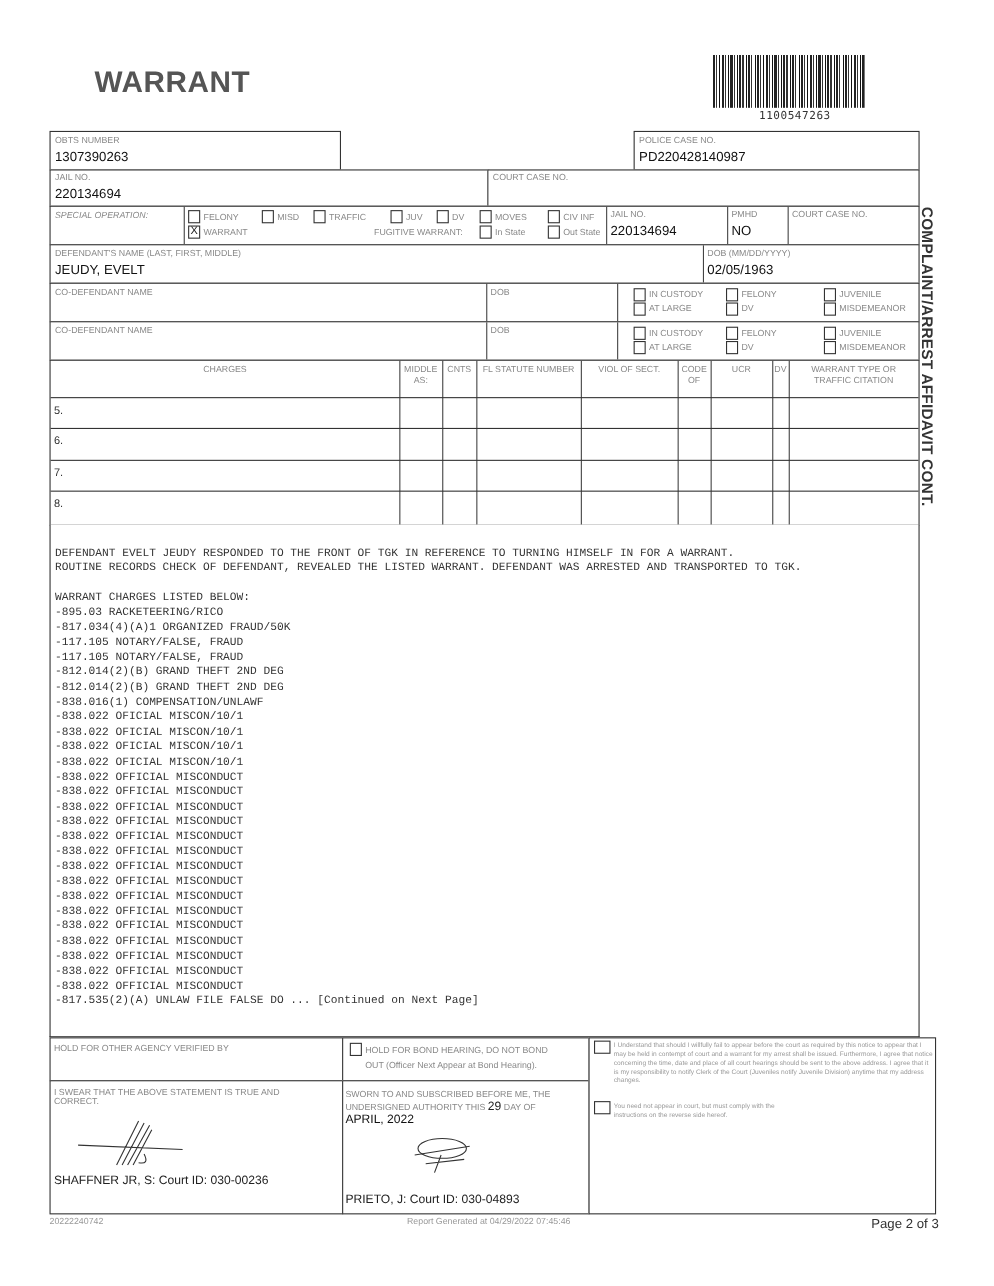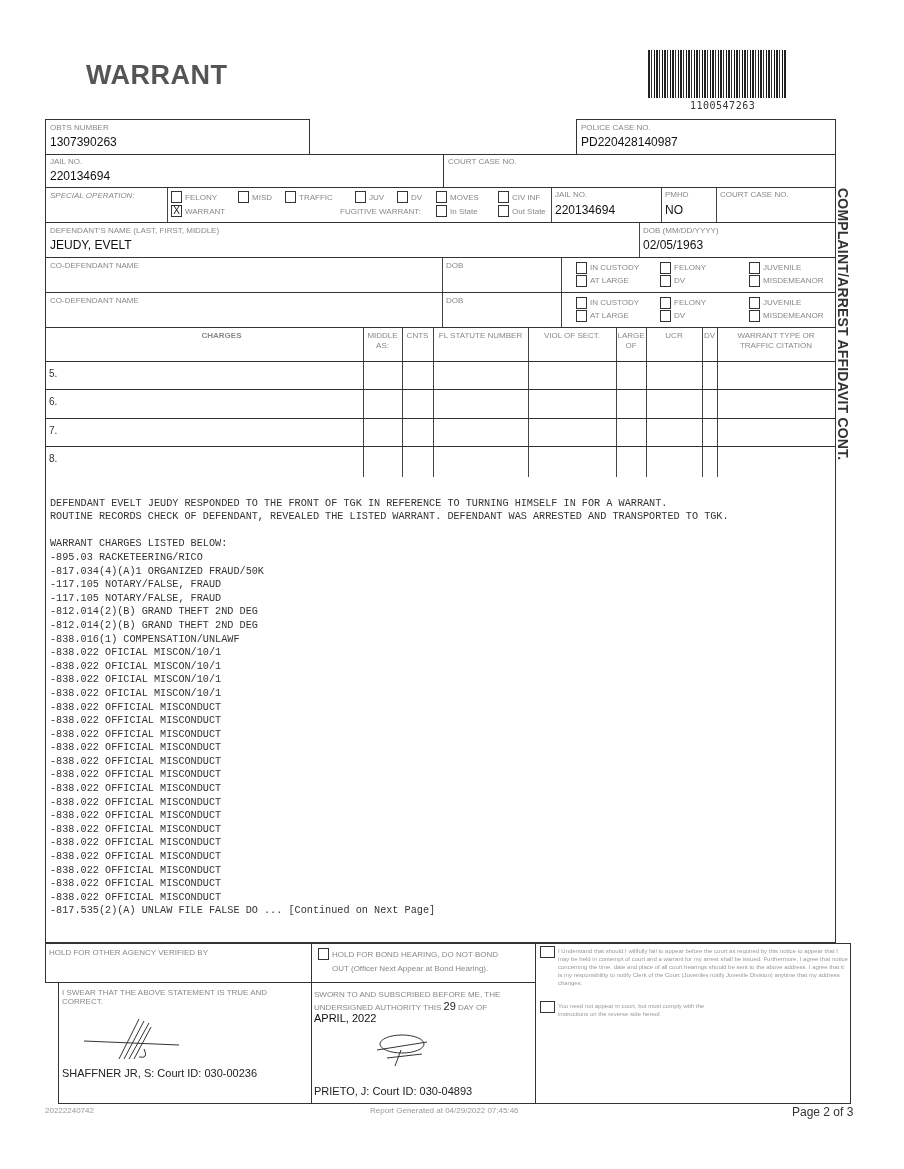--- a/index.html
+++ b/index.html
@@ -147,26 +147,26 @@
   <div class="vline" style="left:482px;top:0;height:149px;"></div>
   <div class="vline" style="left:570px;top:0;height:149px;"></div>
   <div class="vline" style="left:600px;top:0;height:149px;"></div>
   <div class="vline" style="left:656px;top:0;height:149px;"></div>
   <div class="vline" style="left:671px;top:0;height:149px;"></div>
   <div class="hline" style="left:0;top:33px;width:789px;"></div>
   <div class="hline" style="left:0;top:61px;width:789px;"></div>
   <div class="hline" style="left:0;top:90px;width:789px;"></div>
   <div class="hline" style="left:0;top:118px;width:789px;"></div>
 
-  <span class="colhdr" style="left:17px;top:3px;width:317px;font-weight:bold;">CHARGES</span>
+  <span class="colhdr" style="left:0;top:3px;width:317px;">CHARGES</span>
   <span class="colhdr" style="left:317px;top:3px;width:39px;">MIDDLE AS:</span>
   <span class="colhdr" style="left:356px;top:3px;width:31px;">CNTS</span>
   <span class="colhdr" style="left:387px;top:3px;width:95px;">FL STATUTE NUMBER</span>
   <span class="colhdr" style="left:482px;top:3px;width:88px;">VIOL OF SECT.</span>
-  <span class="colhdr" style="left:570px;top:3px;width:30px;">LARGE OF</span>
+  <span class="colhdr" style="left:570px;top:3px;width:30px;">CODE OF</span>
   <span class="colhdr" style="left:600px;top:3px;width:56px;">UCR</span>
   <span class="colhdr" style="left:656px;top:3px;width:15px;">DV</span>
   <span class="colhdr" style="left:680px;top:3px;width:100px;">WARRANT TYPE OR TRAFFIC CITATION</span>
 
   <span class="rownum" style="left:3px;top:40px;">5.</span>
   <span class="rownum" style="left:3px;top:68px;">6.</span>
   <span class="rownum" style="left:3px;top:97px;">7.</span>
   <span class="rownum" style="left:3px;top:125px;">8.</span>
 </div>
 
@@ -178,21 +178,21 @@
 <div class="side-text">COMPLAINT/ARREST AFFIDAVIT CONT.</div>
 
 <div class="box" style="left:45px;top:943px;width:267px;height:40px;">
   <span class="lbl" style="left:3px;top:4px;">HOLD FOR OTHER AGENCY VERIFIED BY</span>
 </div>
 <div class="box" style="left:311px;top:943px;width:225px;height:40px;">
   <div class="cb" style="left:6px;top:4px;"></div>
   <span class="cbl" style="left:20px;top:6px;">HOLD FOR BOND HEARING, DO NOT BOND</span>
   <span class="cbl" style="left:20px;top:20px;text-transform:none;">OUT (Officer Next Appear at Bond Hearing).</span>
 </div>
-<div class="box" style="left:58px;top:982px;width:267px;height:122px;">
+<div class="box" style="left:45px;top:982px;width:267px;height:122px;">
   <span class="lbl" style="left:3px;top:5px;">I SWEAR THAT THE ABOVE STATEMENT IS TRUE AND</span>
   <span class="lbl" style="left:3px;top:14px;">CORRECT.</span>
   <svg style="position:absolute;left:20px;top:28px;" width="120" height="50">
     <path d="M5 30 L100 34 M40 48 L60 8 M45 48 L65 10 M50 48 L70 12 M55 48 L72 16 M60 46 Q70 48 65 38" stroke="#333" stroke-width="1" fill="none"></path>
   </svg>
   <span class="sig-name" style="left:3px;top:84px;">SHAFFNER JR, S: Court ID: 030-00236</span>
 </div>
 <div class="box" style="left:311px;top:982px;width:225px;height:122px;">
   <span class="lbl" style="left:2px;top:7px;">SWORN TO AND SUBSCRIBED BEFORE ME, THE</span>
   <span class="lbl" style="left:2px;top:17px;"><span>UNDERSIGNED AUTHORITY THIS</span> <span style="font-size:11px;color:#222;">29</span> <span>DAY OF</span></span>

